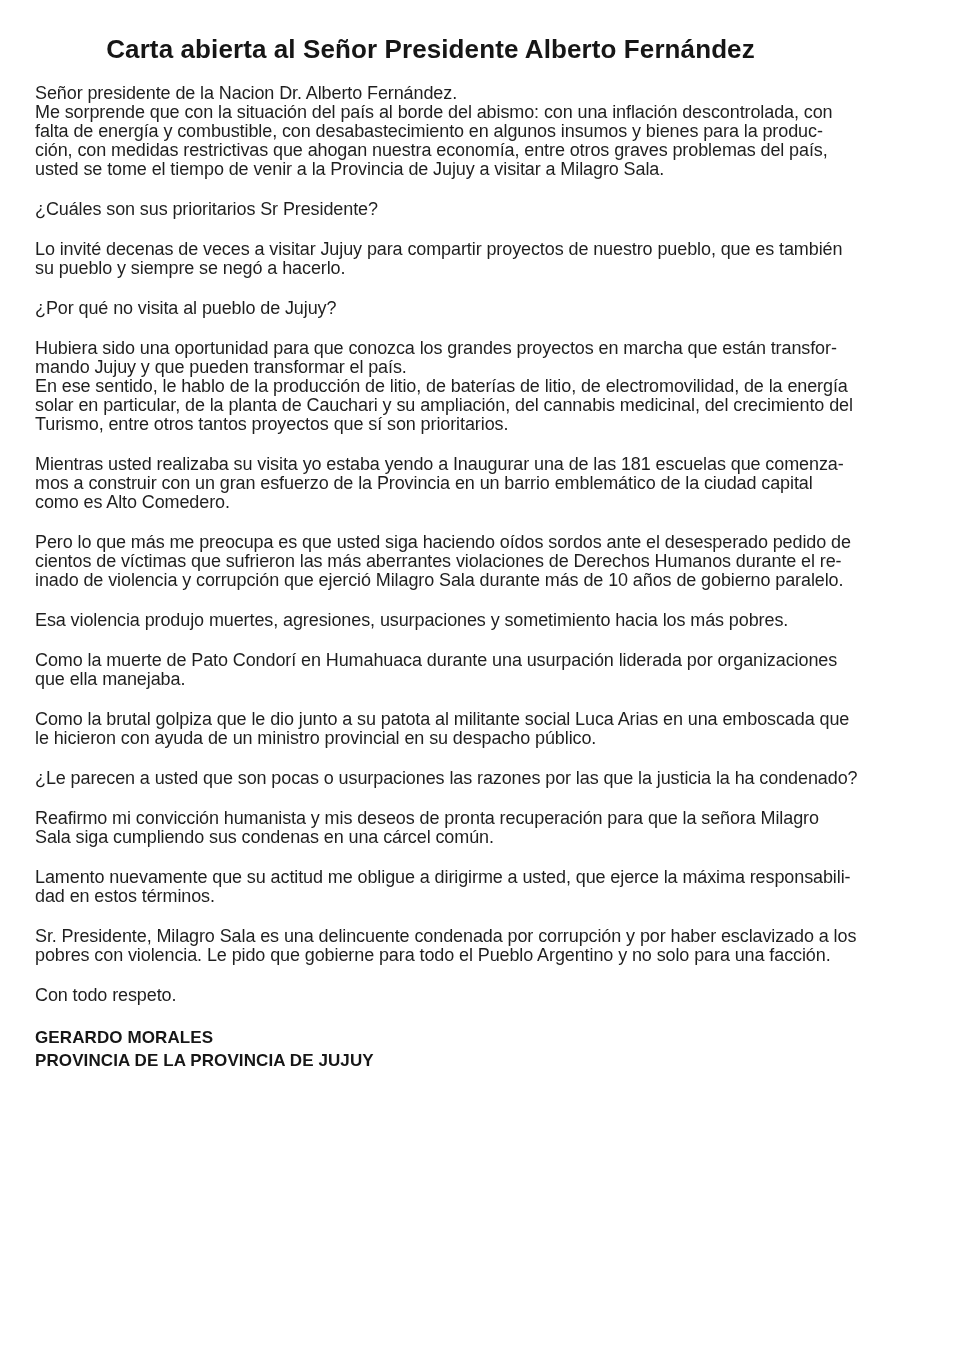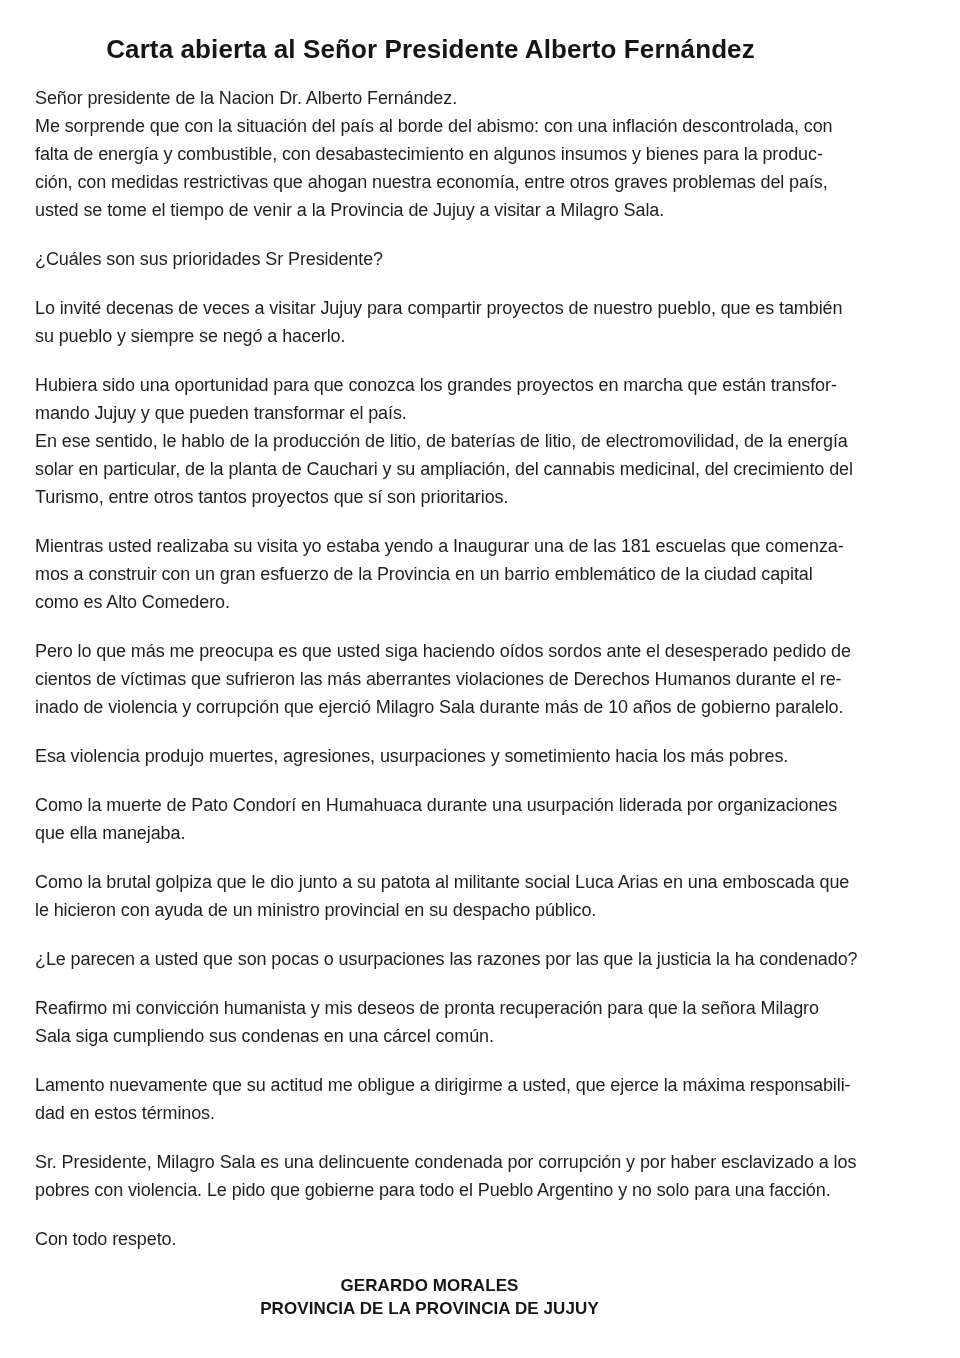--- a/index.html
+++ b/index.html
@@ -22,28 +22,28 @@
   .title {
     font-size: 26px;
     font-weight: bold;
     text-align: center;
     margin: 0 0 19px 0;
     color: #161616;
     letter-spacing: 0.1px;
   }
   .para {
     font-size: 18px;
-    line-height: 28px;
+    line-height: 19px;
     letter-spacing: -0.1px;
     margin: 0 0 21px 0;
     white-space: pre;
     color: #1f1f1f;
   }
   .signature {
-    text-align: center;
+    text-align: left;
     margin-top: 0;
     padding-right: 2px;
   }
   .sig-name, .sig-role {
     font-size: 17px;
     line-height: 23px;
     font-weight: bold;
     letter-spacing: 0.1px;
     color: #161616;
     white-space: pre;
@@ -53,23 +53,24 @@
 <body>
 
 <div class="page">
   <h1 class="title">Carta abierta al Señor Presidente Alberto Fernández</h1>
 
   <p class="para">Señor presidente de la Nacion Dr. Alberto Fernández.
 Me sorprende que con la situación del país al borde del abismo: con una inflación descontrolada, con
 falta de energía y combustible, con desabastecimiento en algunos insumos y bienes para la produc-
 ción, con medidas restrictivas que ahogan nuestra economía, entre otros graves problemas del país,
 usted se tome el tiempo de venir a la Provincia de Jujuy a visitar a Milagro Sala.</p>
-  <p class="para">¿Cuáles son sus prioridades Sr Presidente?</p>
+  <p class="para">¿Cuáles son sus prioritarios Sr Presidente?</p>
   <p class="para">Lo invité decenas de veces a visitar Jujuy para compartir proyectos de nuestro pueblo, que es también
 su pueblo y siempre se negó a hacerlo.</p>
+  <p class="para">¿Por qué no visita al pueblo de Jujuy?</p>
   <p class="para">Hubiera sido una oportunidad para que conozca los grandes proyectos en marcha que están transfor-
 mando Jujuy y que pueden transformar el país.
 En ese sentido, le hablo de la producción de litio, de baterías de litio, de electromovilidad, de la energía
 solar en particular, de la planta de Cauchari y su ampliación, del cannabis medicinal, del crecimiento del
 Turismo, entre otros tantos proyectos que sí son prioritarios.</p>
   <p class="para">Mientras usted realizaba su visita yo estaba yendo a Inaugurar una de las 181 escuelas que comenza-
 mos a construir con un gran esfuerzo de la Provincia en un barrio emblemático de la ciudad capital
 como es Alto Comedero.</p>
   <p class="para">Pero lo que más me preocupa es que usted siga haciendo oídos sordos ante el desesperado pedido de
 cientos de víctimas que sufrieron las más aberrantes violaciones de Derechos Humanos durante el re-

